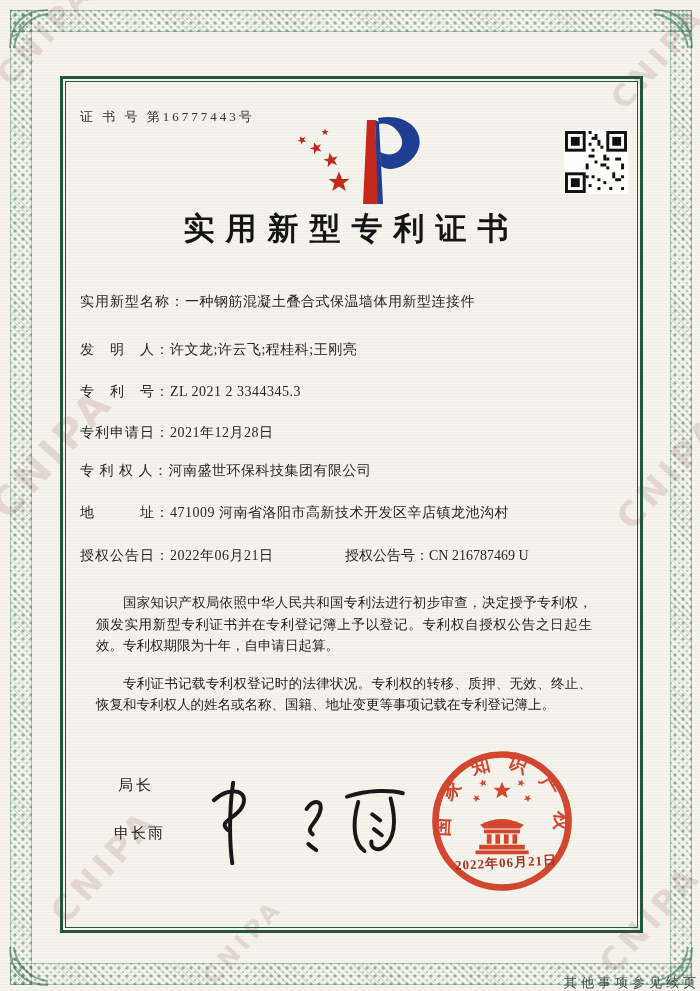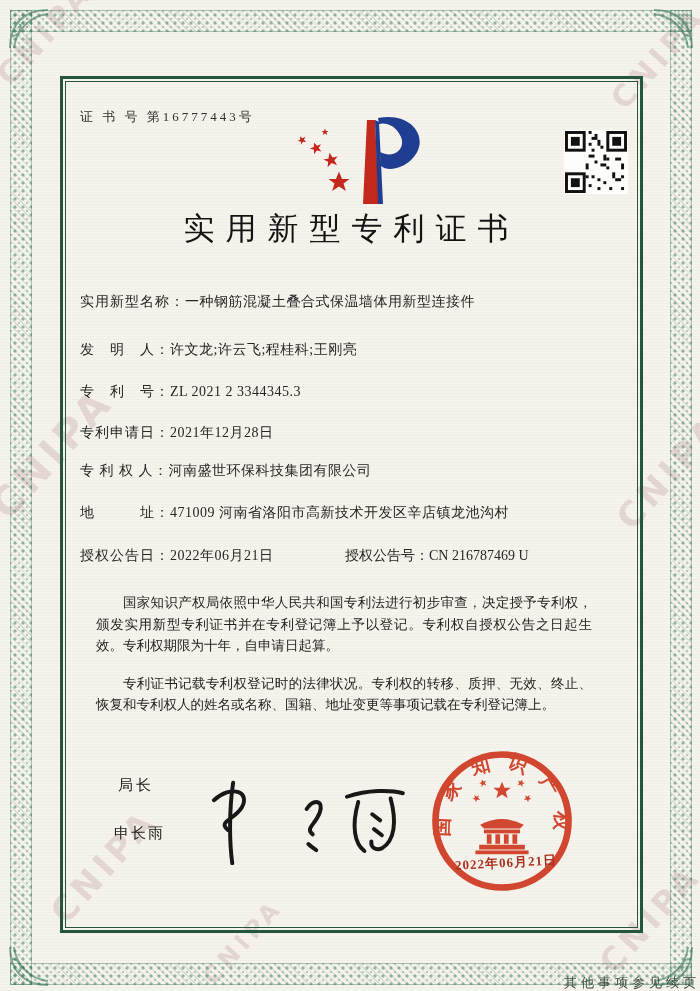--- a/index.html
+++ b/index.html
@@ -34,21 +34,21 @@
   .frame{position:absolute;left:60px;top:76px;width:583px;height:857px;border:3px solid #24563c;box-sizing:border-box;}
   .frame::after{content:"";position:absolute;inset:2px;border:1px solid #24563c;}
   
   .wm{position:absolute;font-family:"DejaVu Sans","Liberation Sans",sans-serif;font-weight:bold;
       color:rgba(186,150,148,.30);transform:rotate(-48deg);letter-spacing:5px;pointer-events:none;}
   
   .cert-no{position:absolute;left:80px;top:108px;font-size:13px;letter-spacing:3px;color:#2f2f2f;}
   .logo{position:absolute;left:281px;top:110px;}
   .qr{position:absolute;left:564px;top:130px;background:#fdfdfb;padding:1px;}
   .title{position:absolute;left:60px;top:208px;width:583px;text-align:center;
-         font-size:31px;font-weight:normal;letter-spacing:11px;color:#141414;}
+         font-size:31px;font-weight:bold;letter-spacing:11px;color:#141414;}
   
   .field{position:absolute;left:80px;width:535px;font-size:14px;letter-spacing:.5px;color:#262626;white-space:nowrap;}
   .field .lab{letter-spacing:1px;}
   .f1{top:293px;} .f2{top:341px;} .f3{top:383px;} .f4{top:424px;} .f5{top:462px;} .f6{top:504px;} .f7{top:547px;}
   .grant2{position:absolute;left:345px;top:547px;font-size:14px;white-space:nowrap;color:#262626;}
   
   .body-text{position:absolute;left:80px;top:576px;width:528px;font-size:13.5px;line-height:21.5px;
              text-align:justify;color:#1f1f1f;}
   .body-text p{margin:16px;text-indent:2em;}
   

